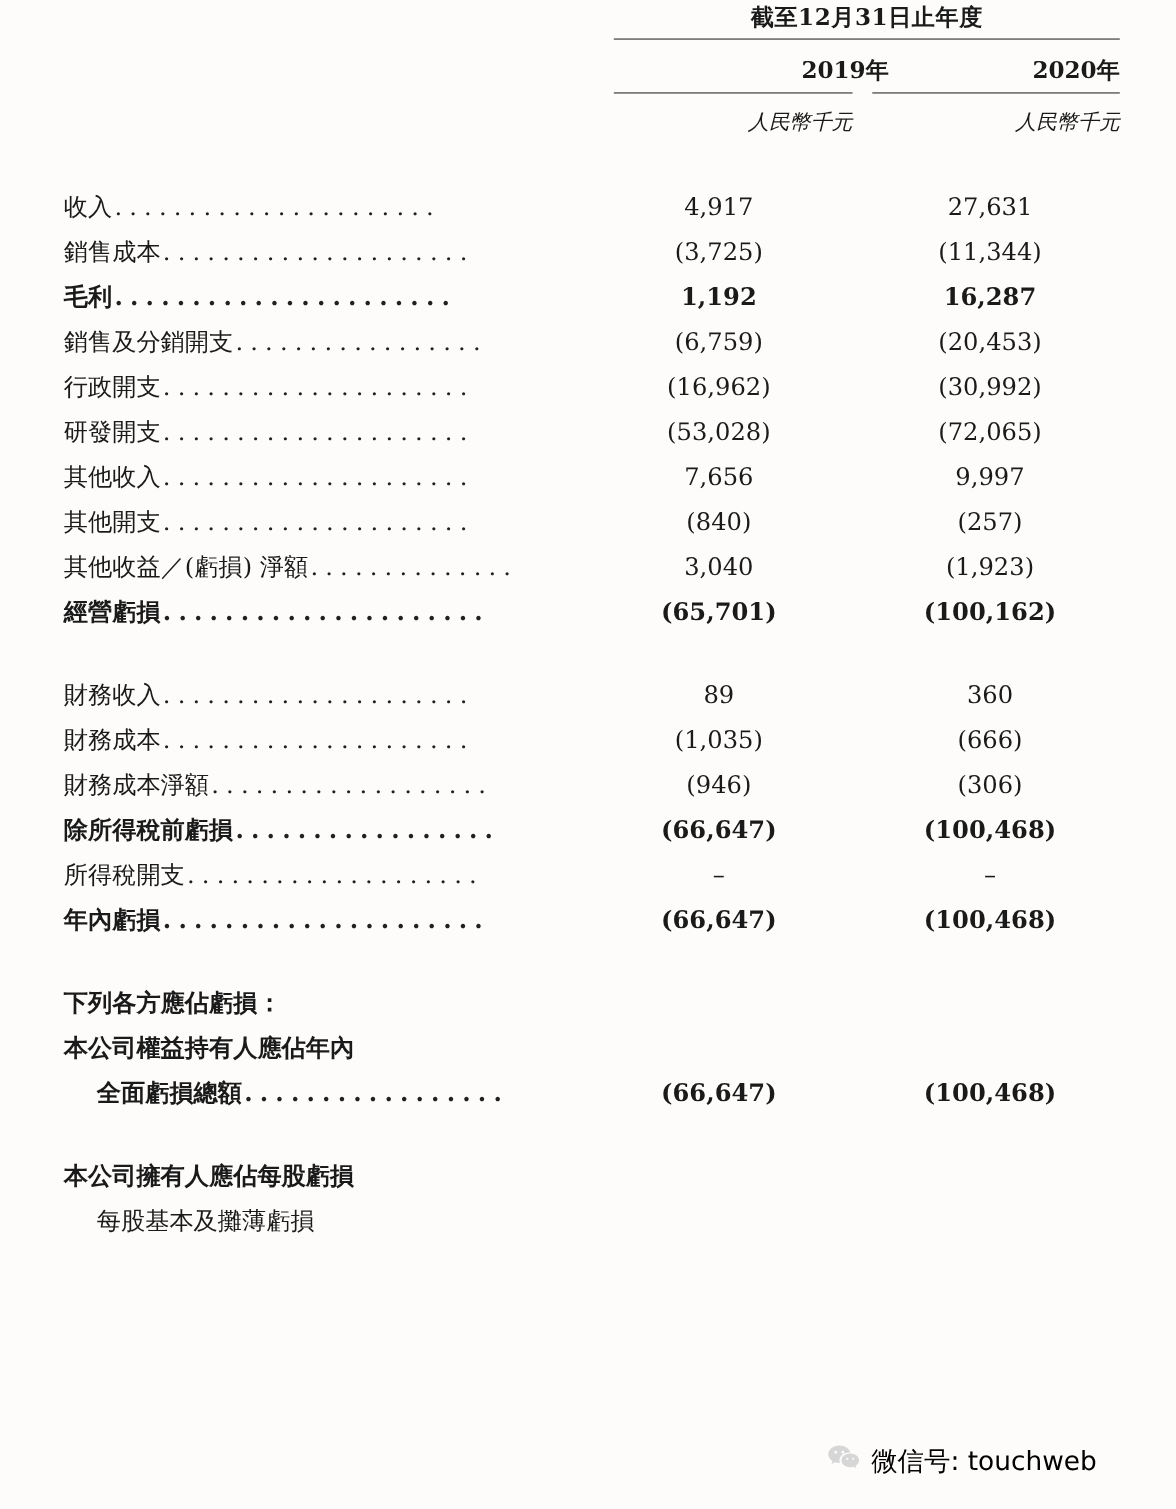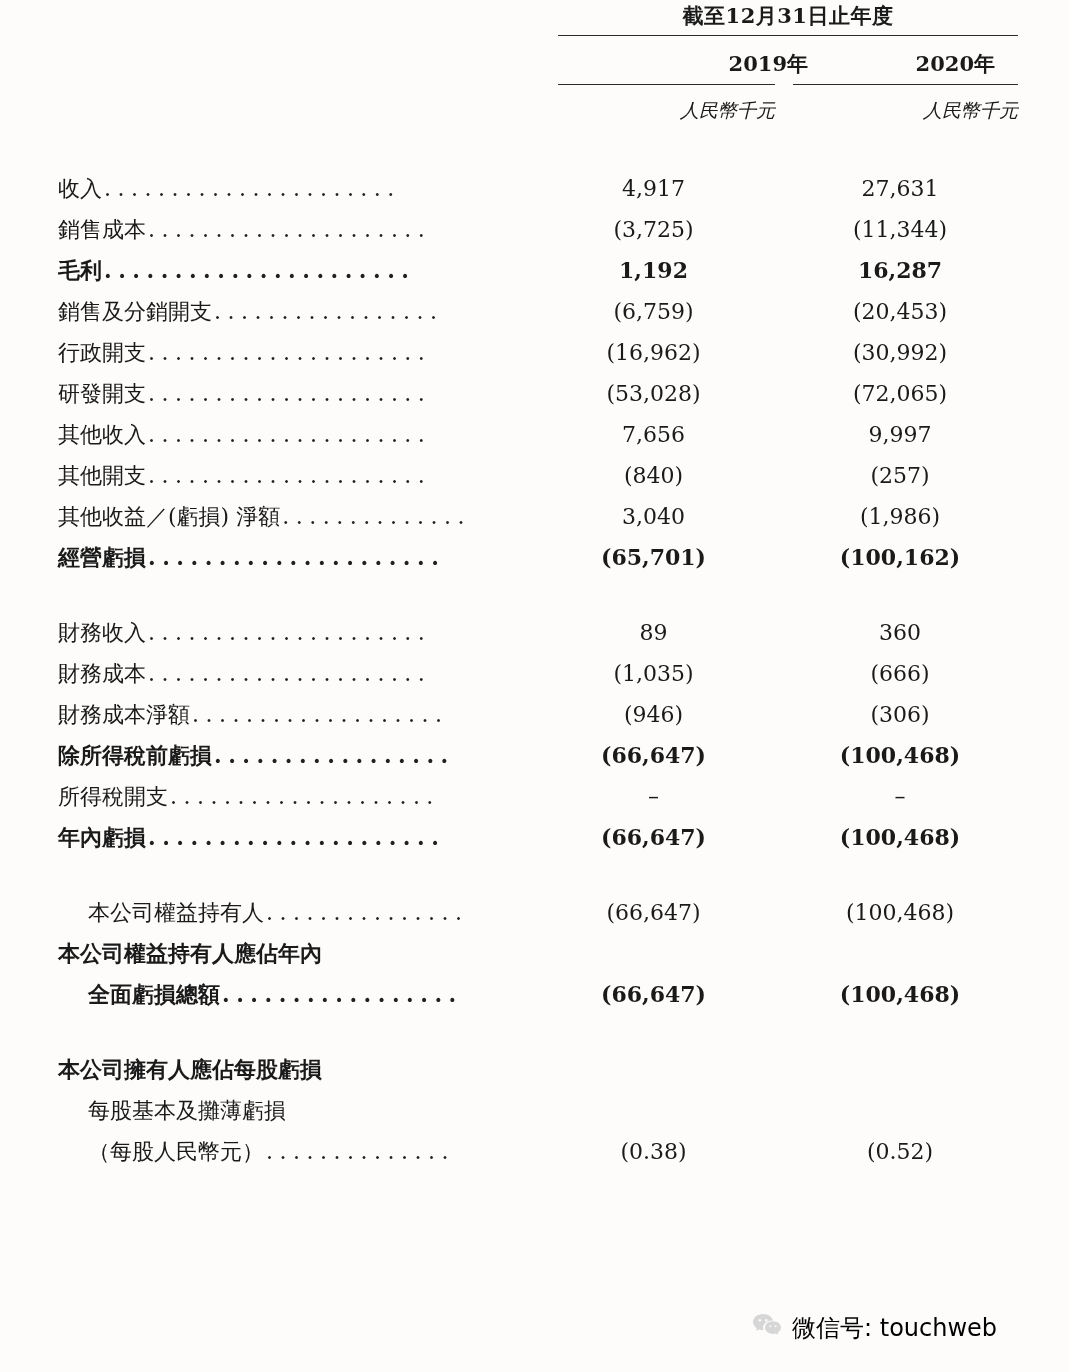--- a/index.html
+++ b/index.html
@@ -52,21 +52,21 @@
 
   .hdr-year {
     position: absolute;
     top: 50px;
     font-weight: bold;
     font-size: 21px;
     text-align: right;
     white-space: nowrap;
   }
   .hdr-year.c1 { left: 591px; width: 217px; }
-  .hdr-year.c2 { left: 770px; width: 225px; }
+  .hdr-year.c2 { left: 793px; width: 225px; }
 
   .hdr-unit {
     position: absolute;
     top: 98px;
     font-size: 19px;
     font-style: italic;
     text-align: right;
     white-space: nowrap;
     font-family: Liberation Serif, serif;
   }
@@ -192,21 +192,21 @@
           <td class="num c2">9,997</td>
         </tr>
         <tr>
           <td class="lbl"><span class="ltext">其他開支</span><span class="leader">.....................</span></td>
           <td class="num c1">(840)</td>
           <td class="num c2">(257)</td>
         </tr>
         <tr>
           <td class="lbl"><span class="ltext">其他收益／(虧損) 淨額</span><span class="leader">..............</span></td>
           <td class="num c1">3,040</td>
-          <td class="num c2">(1,986)</td>
+          <td class="num c2">(1,923)</td>
         </tr>
         <tr class="bold">
           <td class="lbl"><span class="ltext">經營虧損</span><span class="leader">.....................</span></td>
           <td class="num c1">(65,701)</td>
           <td class="num c2">(100,162)</td>
         </tr>
         <tr class="spacer">
           <td colspan="3"></td>
         </tr>
         <tr>
@@ -235,24 +235,24 @@
           <td class="num c2">–</td>
         </tr>
         <tr class="bold">
           <td class="lbl"><span class="ltext">年內虧損</span><span class="leader">.....................</span></td>
           <td class="num c1">(66,647)</td>
           <td class="num c2">(100,468)</td>
         </tr>
         <tr class="spacer">
           <td colspan="3"></td>
         </tr>
-        <tr>
-          <td class="lbl indent1"><span class="ltext">本公司權益持有人</span><span class="leader">...............</span></td>
-          <td class="num c1">(66,647)</td>
-          <td class="num c2">(100,468)</td>
+        <tr class="bold">
+          <td class="lbl"><span class="ltext">下列各方應佔虧損：</span></td>
+          <td class="num c1"></td>
+          <td class="num c2"></td>
         </tr>
         <tr class="bold">
           <td class="lbl"><span class="ltext">本公司權益持有人應佔年內</span></td>
           <td class="num c1"></td>
           <td class="num c2"></td>
         </tr>
         <tr class="bold">
           <td class="lbl indent1"><span class="ltext">全面虧損總額</span><span class="leader">.................</span></td>
           <td class="num c1">(66,647)</td>
           <td class="num c2">(100,468)</td>
@@ -262,25 +262,20 @@
         </tr>
         <tr class="bold">
           <td class="lbl"><span class="ltext">本公司擁有人應佔每股虧損</span></td>
           <td class="num c1"></td>
           <td class="num c2"></td>
         </tr>
         <tr>
           <td class="lbl indent1"><span class="ltext">每股基本及攤薄虧損</span></td>
           <td class="num c1"></td>
           <td class="num c2"></td>
-        </tr>
-        <tr>
-          <td class="lbl indent2"><span class="ltext">（每股人民幣元）</span><span class="leader">..............</span></td>
-          <td class="num c1">(0.38)</td>
-          <td class="num c2">(0.52)</td>
         </tr>
       </tbody>
   </table>
 
   <div class="watermark">
     <span class="wechat-icon">
       <svg width="30" height="26" viewBox="0 0 30 26" aria-hidden="true">
         <path d="M11 2C5.5 2 1 5.6 1 10c0 2.5 1.5 4.7 3.8 6.2L4 19l3-1.6c1.2.4 2.6.6 4 .6h.6c-.3-.7-.5-1.5-.5-2.3 0-4 3.9-7.2 8.7-7.2.4 0 .8 0 1.2.1C20.3 4.9 16.1 2 11 2z" fill="#d6d6d6"></path>
         <circle cx="7.8" cy="8.2" r="1.25" fill="#fdfcfa"></circle>
         <circle cx="14.2" cy="8.2" r="1.25" fill="#fdfcfa"></circle>

